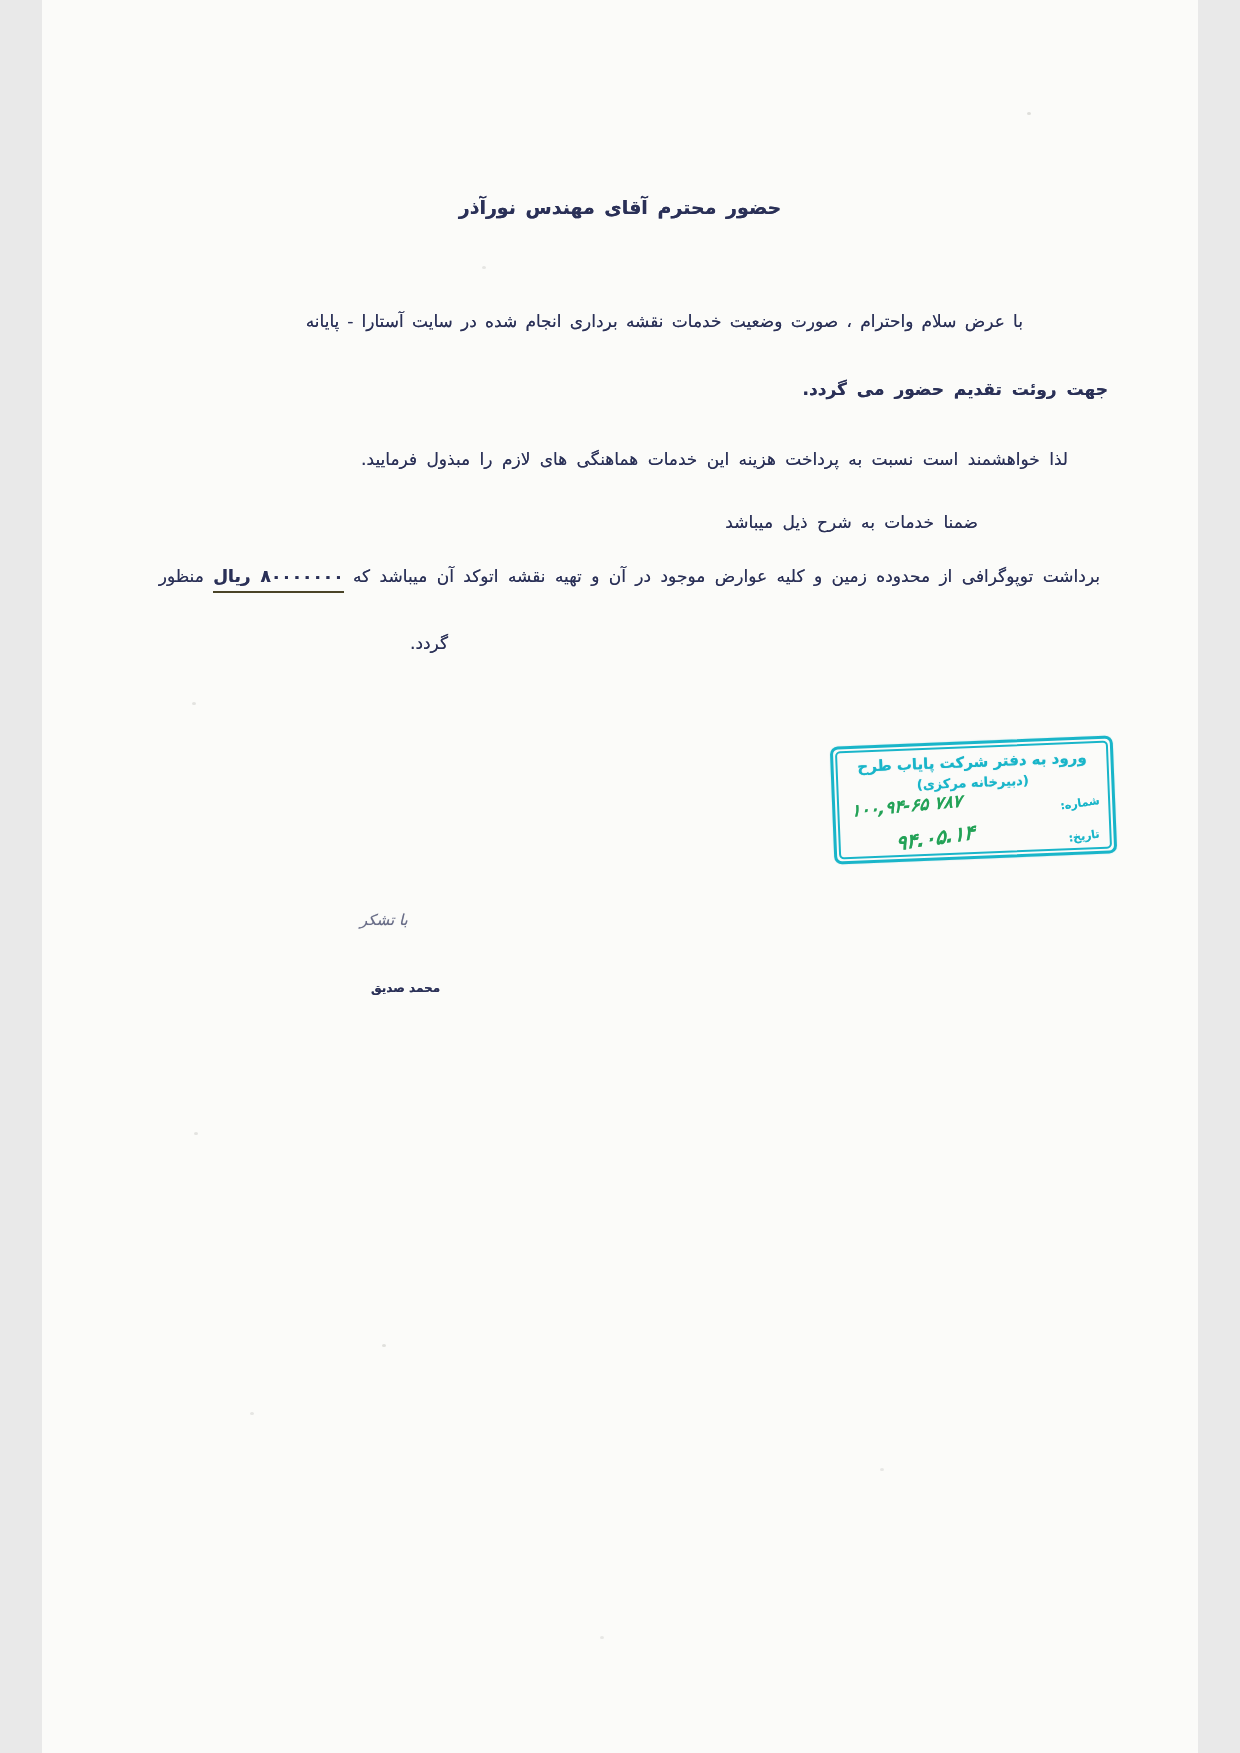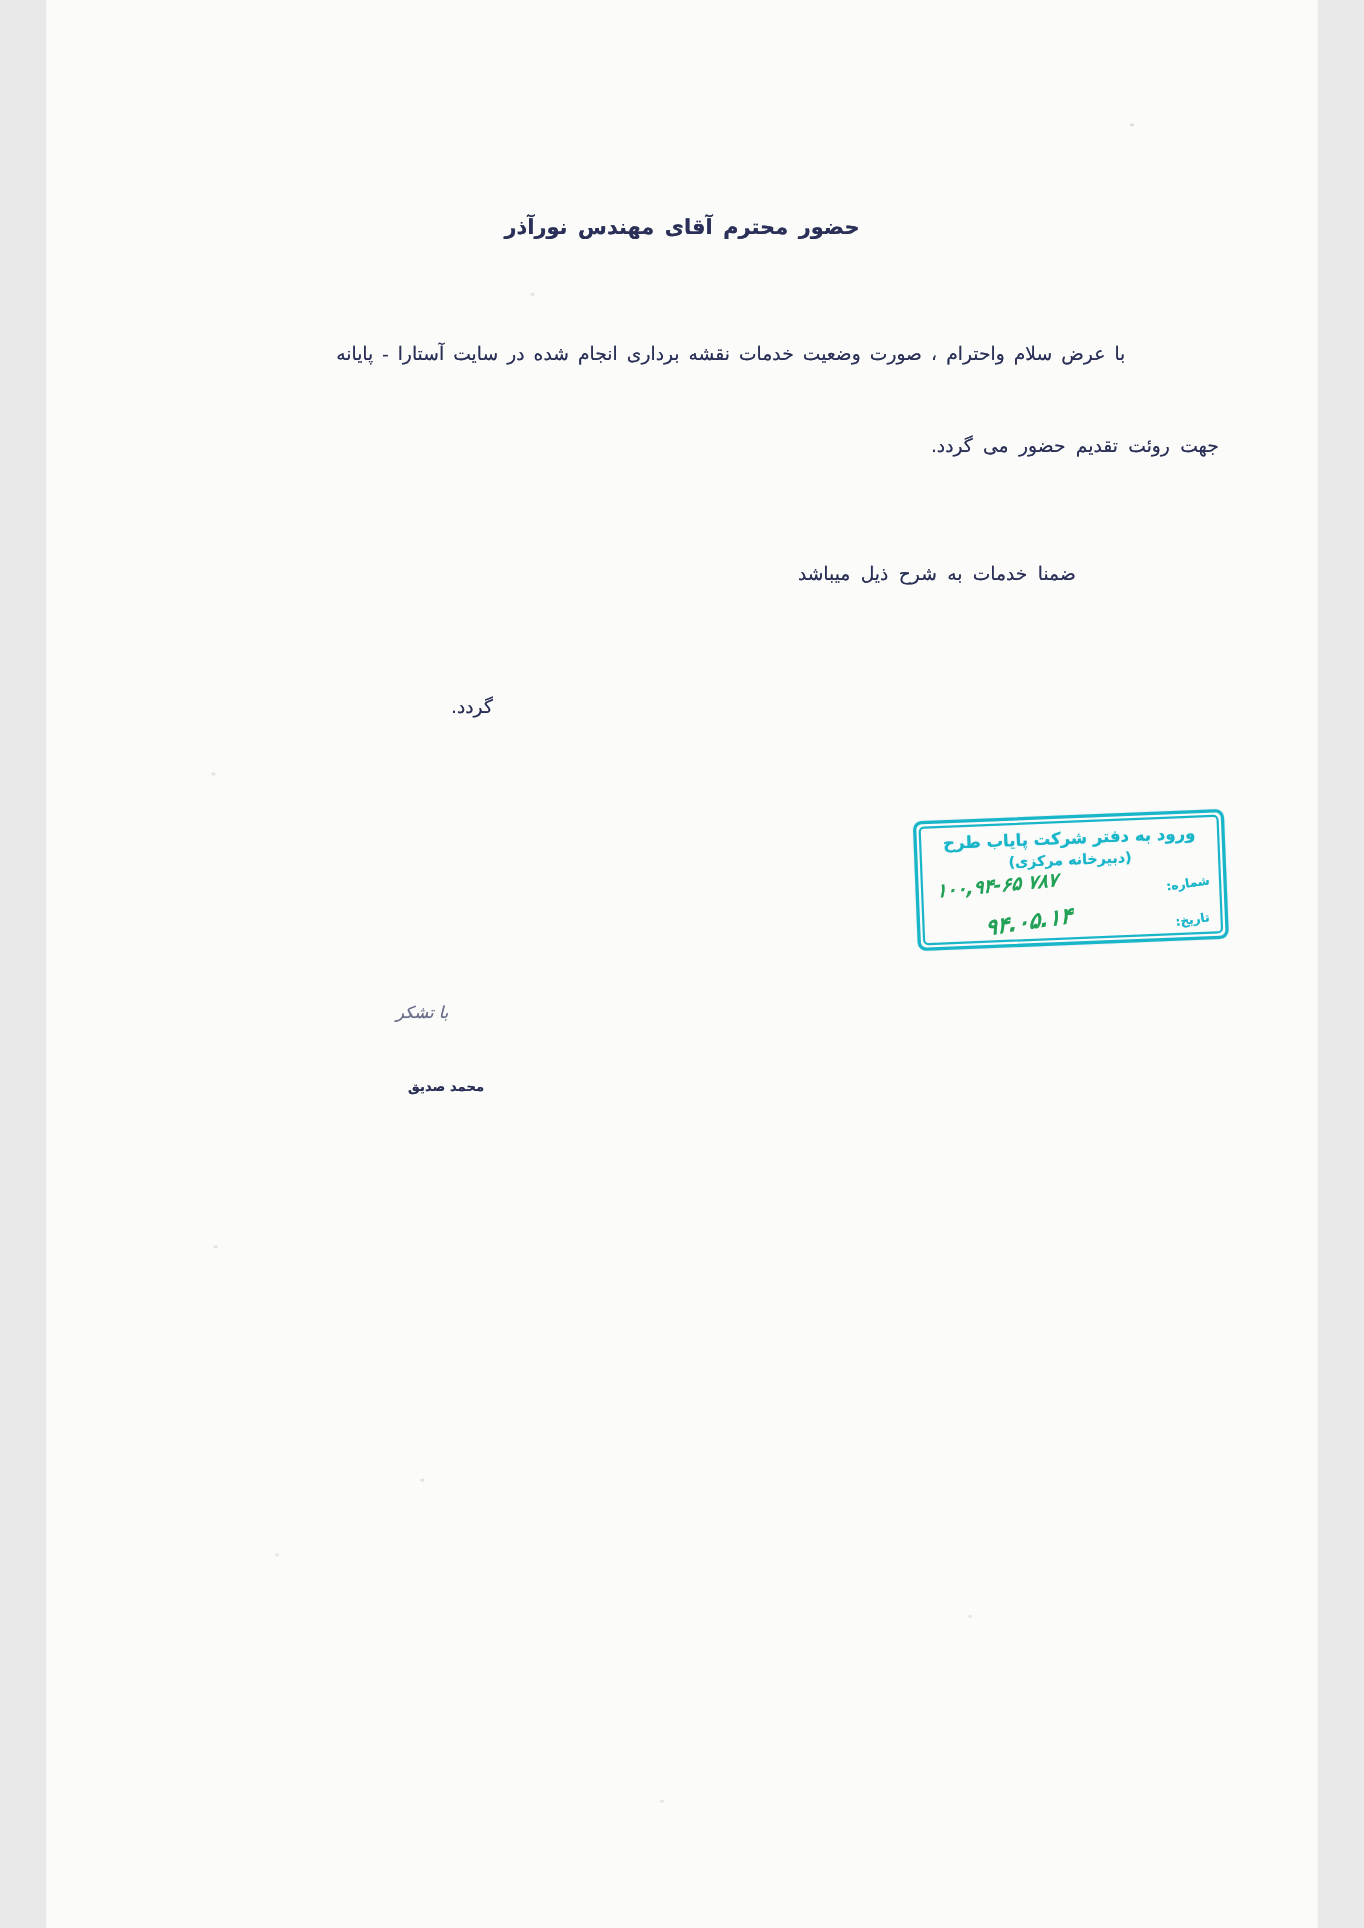--- a/index.html
+++ b/index.html
@@ -36,21 +36,21 @@
     text-align:center;
     direction:rtl;
     font-size:19px;
     font-weight:700;
     word-spacing:3px;
     color:var(--ink);
     text-shadow:0 0 .6px rgba(42,48,87,.8);
     margin:0;
   }
   .l-p1a{top:311px;right:175px;font-family:Liberation Serif, serif;}
-  .l-p1b{top:396px;right:90px;}
+  .l-p1b{top:379px;right:90px;font-weight:bold;}
   .l-p2 {top:449px;right:130px;}
   .l-p3 {top:512px;right:220px;}
   .l-p4 {top:566px;right:98px;}
   .l-p4b{top:633px;left:368px;text-align:right;}
   .amount{
     font-weight:700;
     border-bottom:2px solid var(--underline);
     padding-bottom:5px;
   }
   .closing{
@@ -123,22 +123,24 @@
 </style>
 </head>
 <body>
 
 <div class="page">
 
   <h1 class="title">حضور محترم آقای مهندس  نورآذر</h1>
 
   <p class="line l-p1a">با عرض  سلام واحترام ، صورت  وضعیت  خدمات نقشه برداری  انجام شده در سایت   آستارا - پایانه</p>
   <p class="line l-p1b">جهت روئت  تقدیم حضور می  گردد.</p>
+  <p class="line l-p2">لذا خواهشمند است نسبت  به پرداخت هزینه این خدمات هماهنگی های لازم را مبذول فرمایید.</p>
   <p class="line l-p3">ضمنا خدمات به شرح ذیل میباشد</p>
 
+  <p class="line l-p4"><span>برداشت  توپوگرافی از محدوده زمین و کلیه  عوارض موجود در آن  و تهیه نقشه اتوکد آن میباشد که </span><span class="amount">۸۰۰۰۰۰۰۰ ریال</span><span> منظور</span></p>
 
   <p class="line l-p4b">گردد.</p>
 
   <div class="stamp">
     <div class="stamp-inner">
       <div class="stamp-line1">ورود به دفتر شرکت پایاب طرح</div>
       <div class="stamp-line2">(دبیرخانه مرکزی)</div>
       <span class="stamp-label lbl-number">شماره:</span>
       <span class="stamp-hand hand-number">۱۰۰,۹۴-۶۵ ۷۸۷</span>
       <span class="stamp-label lbl-date">تاریخ:</span>

